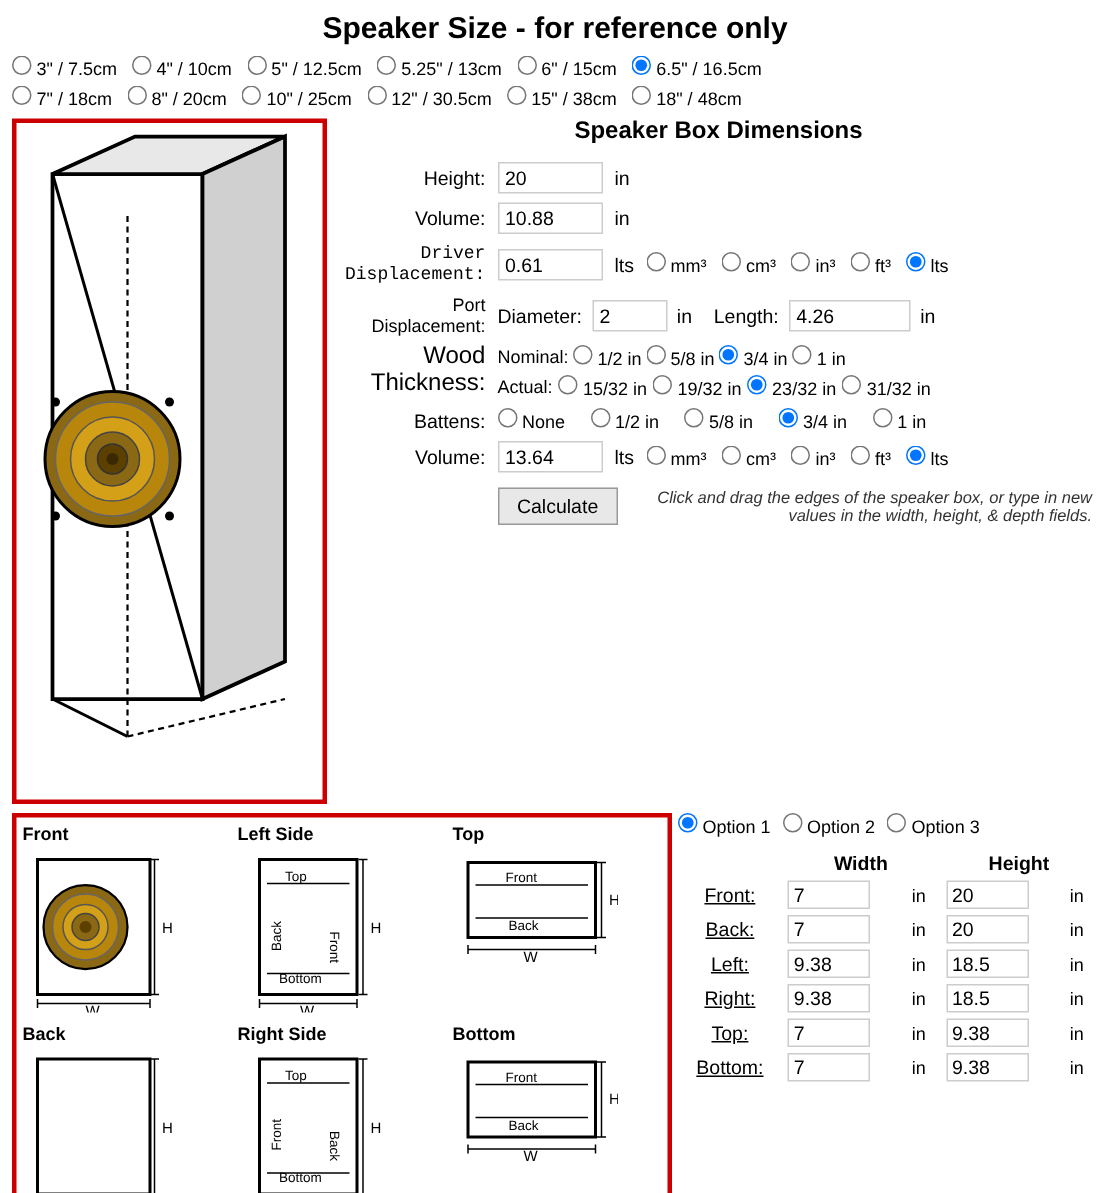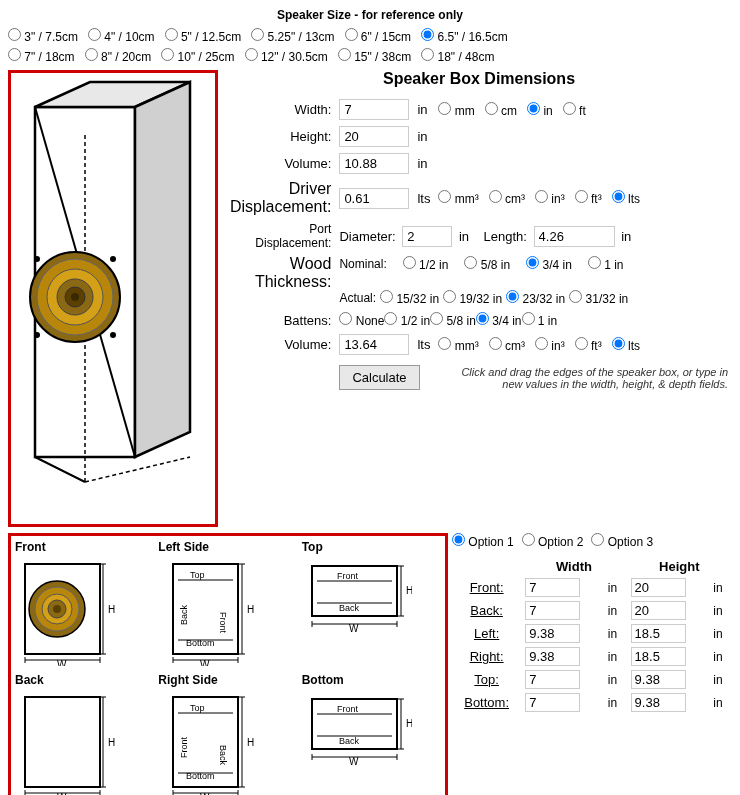--- a/index.html
+++ b/index.html
@@ -1,21 +1,21 @@
 <!DOCTYPE html>
 <html><head>
   <meta charset="utf-8">
   <style>
     * { box-sizing: border-box; margin: 0; padding: 0; }
     body { font-family: Arial, sans-serif; font-size: 13px; background: #fff; color: #000; width: 740px; }
     
     .page { padding: 8px; }
     
     
-    .main-title { text-align: center; font-size: 12px; font-weight: bold; margin-bottom: 6px; }
+    .main-title { text-align: center; font-size: 20px; font-weight: bold; margin-bottom: 6px; }
     
     
     .speaker-size-row { display: flex; flex-wrap: wrap; gap: 2px 10px; margin-bottom: 4px; font-size: 12px; }
     .speaker-size-row label { white-space: nowrap; }
     
     
     .main-content { display: flex; gap: 8px; margin-top: 6px; }
     
     
     .speaker-diagram-box { border: 3px solid #cc0000; padding: 4px; width: 210px; min-height: 440px; position: relative; flex-shrink: 0; }
@@ -113,56 +113,41 @@
         <circle cx="98" cy="258" r="3" fill="black"></circle>
       </svg>
     </div>
 
     <div class="right-panel">
       <div class="box-dimensions-title">Speaker Box Dimensions</div>
 
       <table class="dim-table">
 
         <tbody>
-            <tr>
-          <td class="dim-label">Width:</td>
-          <td>
-            <input class="dim-input" type="text" value="7" style="">
-          </td>
-          <td class="dim-unit">in</td>
-          <td>
-            <div class="unit-radios-row">
-              <label><input type="radio" name="unit" style=""> mm</label>
-              <label><input type="radio" name="unit" style=""> cm</label>
-              <label><input type="radio" name="unit" checked="" style=""> in</label>
-              <label><input type="radio" name="unit" style=""> ft</label>
-            </div>
-          </td>
-        </tr>
 
         <tr>
           <td class="dim-label">Height:</td>
           <td>
             <input class="dim-input" type="text" value="20" style="">
           </td>
           <td class="dim-unit">in</td>
           <td></td>
         </tr>
 
         <tr>
           <td class="dim-label">Volume:</td>
           <td>
             <input class="dim-input" type="text" value="10.88" style="">
           </td>
           <td class="dim-unit">in</td>
           <td></td>
         </tr>
 
         <tr>
-          <td class="dim-label" style="font-size:16px;">Driver<br>Displacement:</td>
+          <td class="dim-label" style="font-size:12px;font-family:Liberation Mono, monospace;">Driver<br>Displacement:</td>
           <td>
             <input class="dim-input" type="text" value="0.61" style="">
           </td>
           <td class="dim-unit">lts</td>
           <td>
             <div class="unit-radios-row">
               <label><input type="radio" name="dunit" style=""> mm³</label>
               <label><input type="radio" name="dunit" style=""> cm³</label>
               <label><input type="radio" name="dunit" style=""> in³</label>
               <label><input type="radio" name="dunit" style=""> ft³</label>
@@ -180,41 +165,41 @@
             &nbsp;&nbsp;
             <span>Length:</span>
             <input class="dim-input" type="text" value="4.26" style="width: 81px; margin: 0px 3px;">
             <span>in</span>
           </td>
         </tr>
 
         <tr>
           <td class="dim-label" style="font-size:16px; vertical-align:top; padding-top:2px;">Wood<br>Thickness:</td>
           <td colspan="3">
-            <div style="display:flex; gap:16px; align-items:center; font-size:12px; margin-bottom:18px;">
+            <div style="display:flex; gap:3px; align-items:center; font-size:12px; margin-bottom:4px;">
               <span>Nominal:</span>
               <label><input type="radio" name="nomthick" style=""> 1/2 in</label>
               <label><input type="radio" name="nomthick" style=""> 5/8 in</label>
               <label><input type="radio" name="nomthick" checked="" style=""> 3/4 in</label>
               <label><input type="radio" name="nomthick" style=""> 1 in</label>
             </div>
             <div style="display:flex; gap:4px; align-items:center; font-size:12px;">
               <span>Actual:</span>
               <label><input type="radio" name="actthick" style=""> 15/32 in</label>
               <label><input type="radio" name="actthick" style=""> 19/32 in</label>
               <label><input type="radio" name="actthick" checked="" style=""> 23/32 in</label>
               <label><input type="radio" name="actthick" style=""> 31/32 in</label>
             </div>
           </td>
         </tr>
 
         <tr>
           <td class="dim-label">Battens:</td>
           <td colspan="3">
-            <div style="display:flex; gap:0; align-items:flex-start; font-size:12px;">
+            <div style="display:flex; gap:17px; align-items:flex-start; font-size:12px;">
               <label><input type="radio" name="battens" style=""> None</label>
               <label><input type="radio" name="battens" style=""> 1/2 in</label>
               <label><input type="radio" name="battens" style=""> 5/8 in</label>
               <label><input type="radio" name="battens" checked="" style=""> 3/4 in</label>
               <label><input type="radio" name="battens" style=""> 1 in</label>
             </div>
           </td>
         </tr>
 
         <tr>

